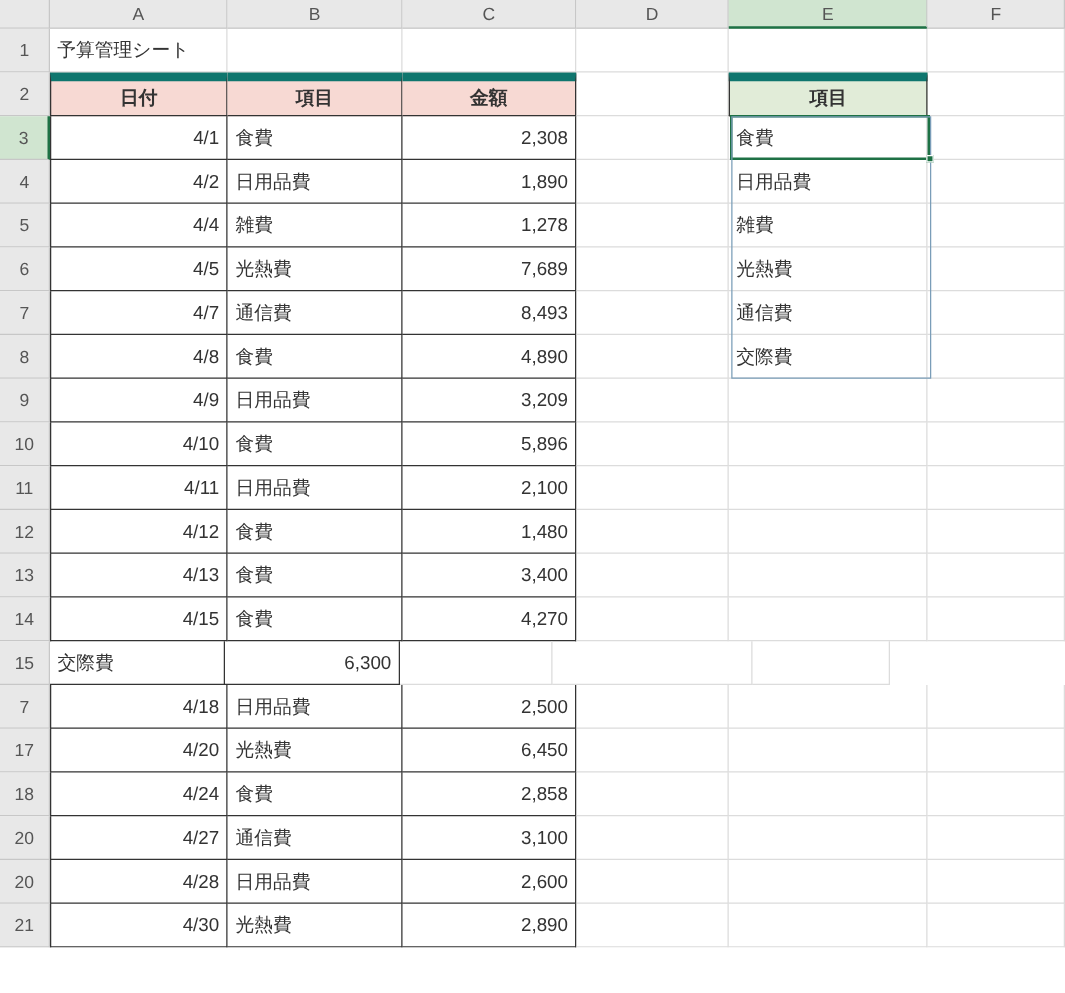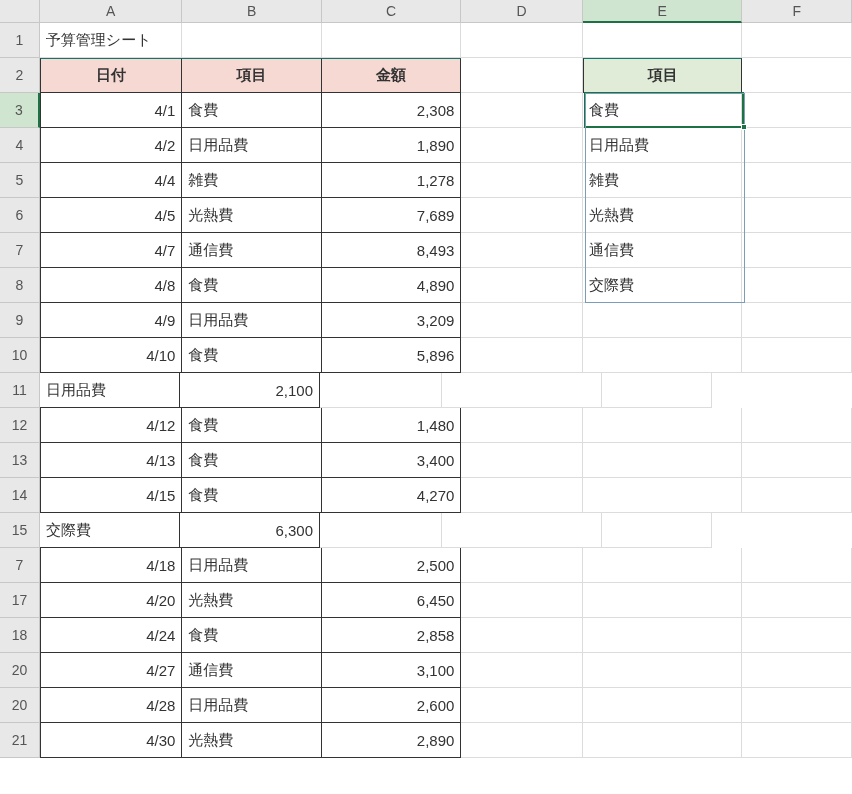--- a/index.html
+++ b/index.html
@@ -93,21 +93,21 @@
       white-space: nowrap;
     }
 
     
     .data-bordered {
       border-right: 1px solid #333;
       border-bottom: 1px solid #333;
     }
 
     .data-bordered-top {
-      border-top: 1px solid #0f766e;
+      border-top: 7px solid #0f766e;
       text-align: center;
     }
 
     .data-bordered-left {
       border-left: 1px solid #333;
     }
 
     .header-cell {
       background: #f7d9d3;
       font-weight: bold;
@@ -257,20 +257,21 @@
           <div class="row-header">10</div>
           <div class="cell col-A val-right data-bordered data-bordered-left">4/10</div>
           <div class="cell col-B val-left data-bordered">食費</div>
           <div class="cell col-C val-right data-bordered">5,896</div>
           <div class="cell col-D"></div>
           <div class="cell col-E val-left"></div>
           <div class="cell col-F"></div>
         </div>
         <div class="row">
           <div class="row-header">11</div>
+          <div class="cell col-A val-right data-bordered data-bordered-left">4/11</div>
           <div class="cell col-B val-left data-bordered">日用品費</div>
           <div class="cell col-C val-right data-bordered">2,100</div>
           <div class="cell col-D"></div>
           <div class="cell col-E val-left"></div>
           <div class="cell col-F"></div>
         </div>
         <div class="row">
           <div class="row-header">12</div>
           <div class="cell col-A val-right data-bordered data-bordered-left">4/12</div>
           <div class="cell col-B val-left data-bordered">食費</div>

